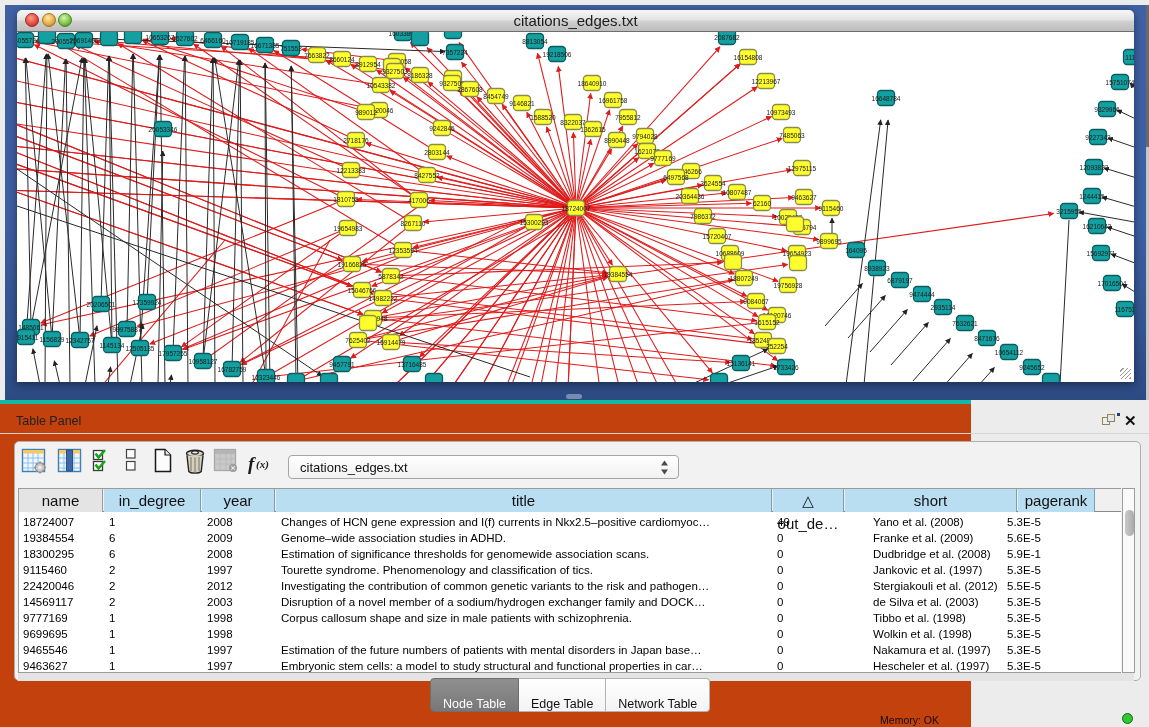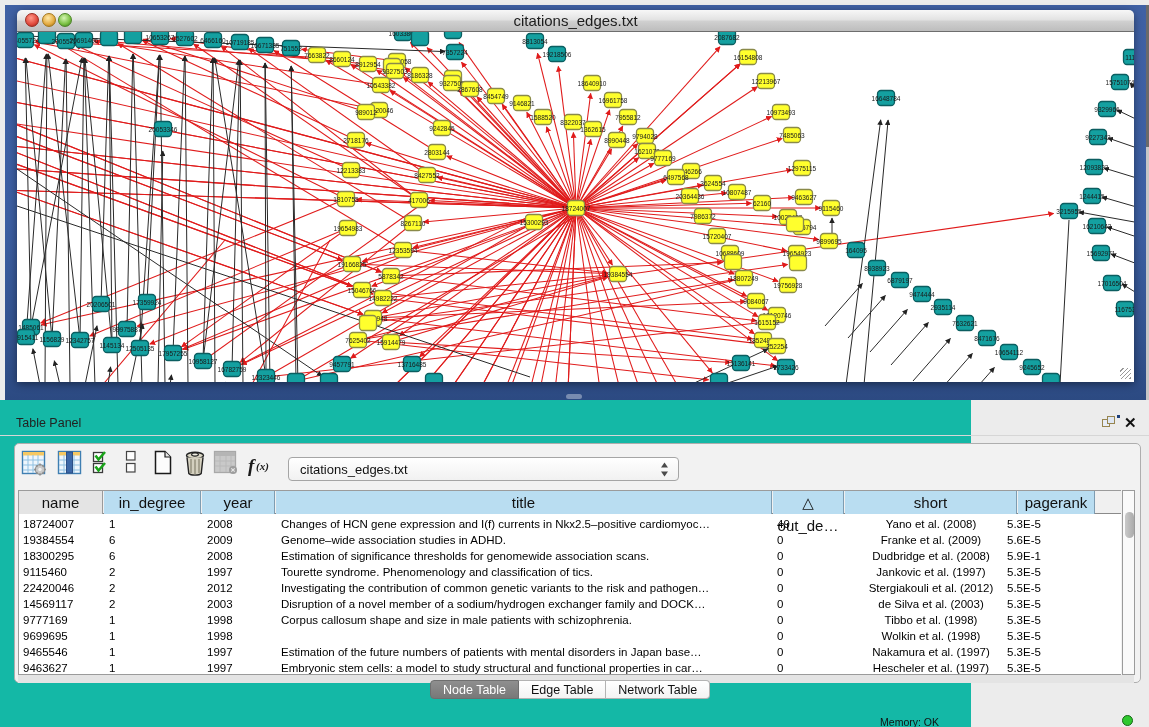--- a/index.html
+++ b/index.html
@@ -10,22 +10,22 @@
 .tbar{position:absolute;left:0;top:0;width:100%;height:22px;border-radius:5px 5px 0 0;
  background:linear-gradient(180deg,#f7f7f7 0%,#e3e3e3 45%,#cfcfcf 55%,#bdbdbd 100%);
  border-bottom:1px solid #6e6e6e}
 .tbar .title{position:absolute;width:100%;text-align:center;top:2px;font-size:15px;color:#1c1c1c}
 .lamp{position:absolute;top:3px;width:14px;height:14px;border-radius:50%}
 .graph{position:absolute;left:0;top:22px;width:1117px;height:350px;background:#fff}
 .grip{position:absolute;right:3px;bottom:3px;width:11px;height:11px;
  background:repeating-linear-gradient(135deg,transparent 0 2px,#999 2px 3px)}
 .rstrip{position:absolute;left:1146px;top:5px;width:3px;height:395px;background:#c6c6c6}
 .rthumb{position:absolute;left:1146px;top:5px;width:3px;height:142px;background:#6a6a6a}
-.panel{position:absolute;left:0;top:400px;width:971px;height:327px;background:#14b8a6;
- border-top:6px solid #14b8a6}
+.panel{position:absolute;left:0;top:400px;width:971px;height:327px;background:#c2410c;
+ border-top:4px solid #14b8a6}
 .ptitle{position:absolute;left:16px;top:10px;font-size:12.5px;color:#222}
 .pclose{position:absolute;left:1124px;top:8px;font-size:15px;font-weight:bold;color:#111}
 .pfloat{position:absolute;left:1102px;top:13px;width:8px;height:8px;border:1px solid #97854f;background:#e8edf6}
 .pfloat2{position:absolute;left:1107px;top:10px;width:8px;height:8px;border:1px solid #97854f;background:#dfe7f3}
 .pdot{position:absolute;left:1117px;top:9px;width:3px;height:3px;background:#1c3f7a}
 .psep{position:absolute;left:0;top:29px;width:1149px;height:1px;background:#d6d6d6}
 .wpanel{position:absolute;left:14px;top:37px;width:1127px;height:240px;background:#f2f2f2;
  border:1px solid #aeaeae;border-radius:5px}
 .tool{position:absolute;left:0;top:0;width:100%;height:45px}
 .combo{position:absolute;left:273px;top:13px;width:391px;height:24px;border:1px solid #a5a5a5;
@@ -38,28 +38,28 @@
 .th{position:absolute;top:0;height:23px;line-height:23px;text-align:center;
  background:#b9ddf1;border-right:1px solid #7e9cb1}
 .tbody{position:absolute;left:0;top:25px;width:100%;font-size:11.5px;color:#000}
 .tr{position:relative;height:16px;line-height:16px;white-space:nowrap}
 .tr div{position:absolute;top:0;height:16px;overflow:hidden}
 .c0{left:4px;width:92px}
 .c1{left:90px;width:90px}
 .c2{left:188px;width:70px}
 .c3{left:262px;width:490px}
 .c4{left:758px;width:66px}
-.c5{left:826px;width:172px;text-align:center}
+.c5{left:854px;width:172px;text-align:left}
 .c6{left:988px;width:100px}
 .vsb{position:absolute;left:1107px;top:46px;width:13px;height:185px;background:#fafafa;
  border:1px solid #9b9b9b}
 .vthumb{position:absolute;left:2px;top:21px;width:9px;height:26px;background:linear-gradient(90deg,#c9c9c9,#ababab);border-radius:5px}
 .pfoot{position:absolute;left:3px;top:231px;width:1116px;height:8px;background:#e4e4e4}
 .tabs{position:absolute;left:430px;top:274px;height:19px;font-size:12.5px;display:flex}
-.tab{height:19px;line-height:18px;padding:0 12px;background:linear-gradient(180deg,#ffffff,#f3f3f3);
+.tab{height:19px;line-height:18px;padding:16px 12px;background:linear-gradient(180deg,#ffffff,#f3f3f3);
  border:1px solid #b3b3b3;border-left:none;color:#111}
 .tab.sel{background:linear-gradient(180deg,#8f8f8f,#787878);color:#fff;border:1px solid #6f6f6f;
  border-radius:4px 0 0 4px}
 .tab.last{border-radius:0 4px 4px 0}
 .mem{position:absolute;right:32px;top:310px;font-size:10.5px;color:#111}
 .memdot{position:absolute;left:1122px;top:309px;width:11px;height:11px;border-radius:50%;
  background:#2fc82f;border:1.5px solid #156615}
 </style></head>
 <body>
 <div class="blue"></div>

